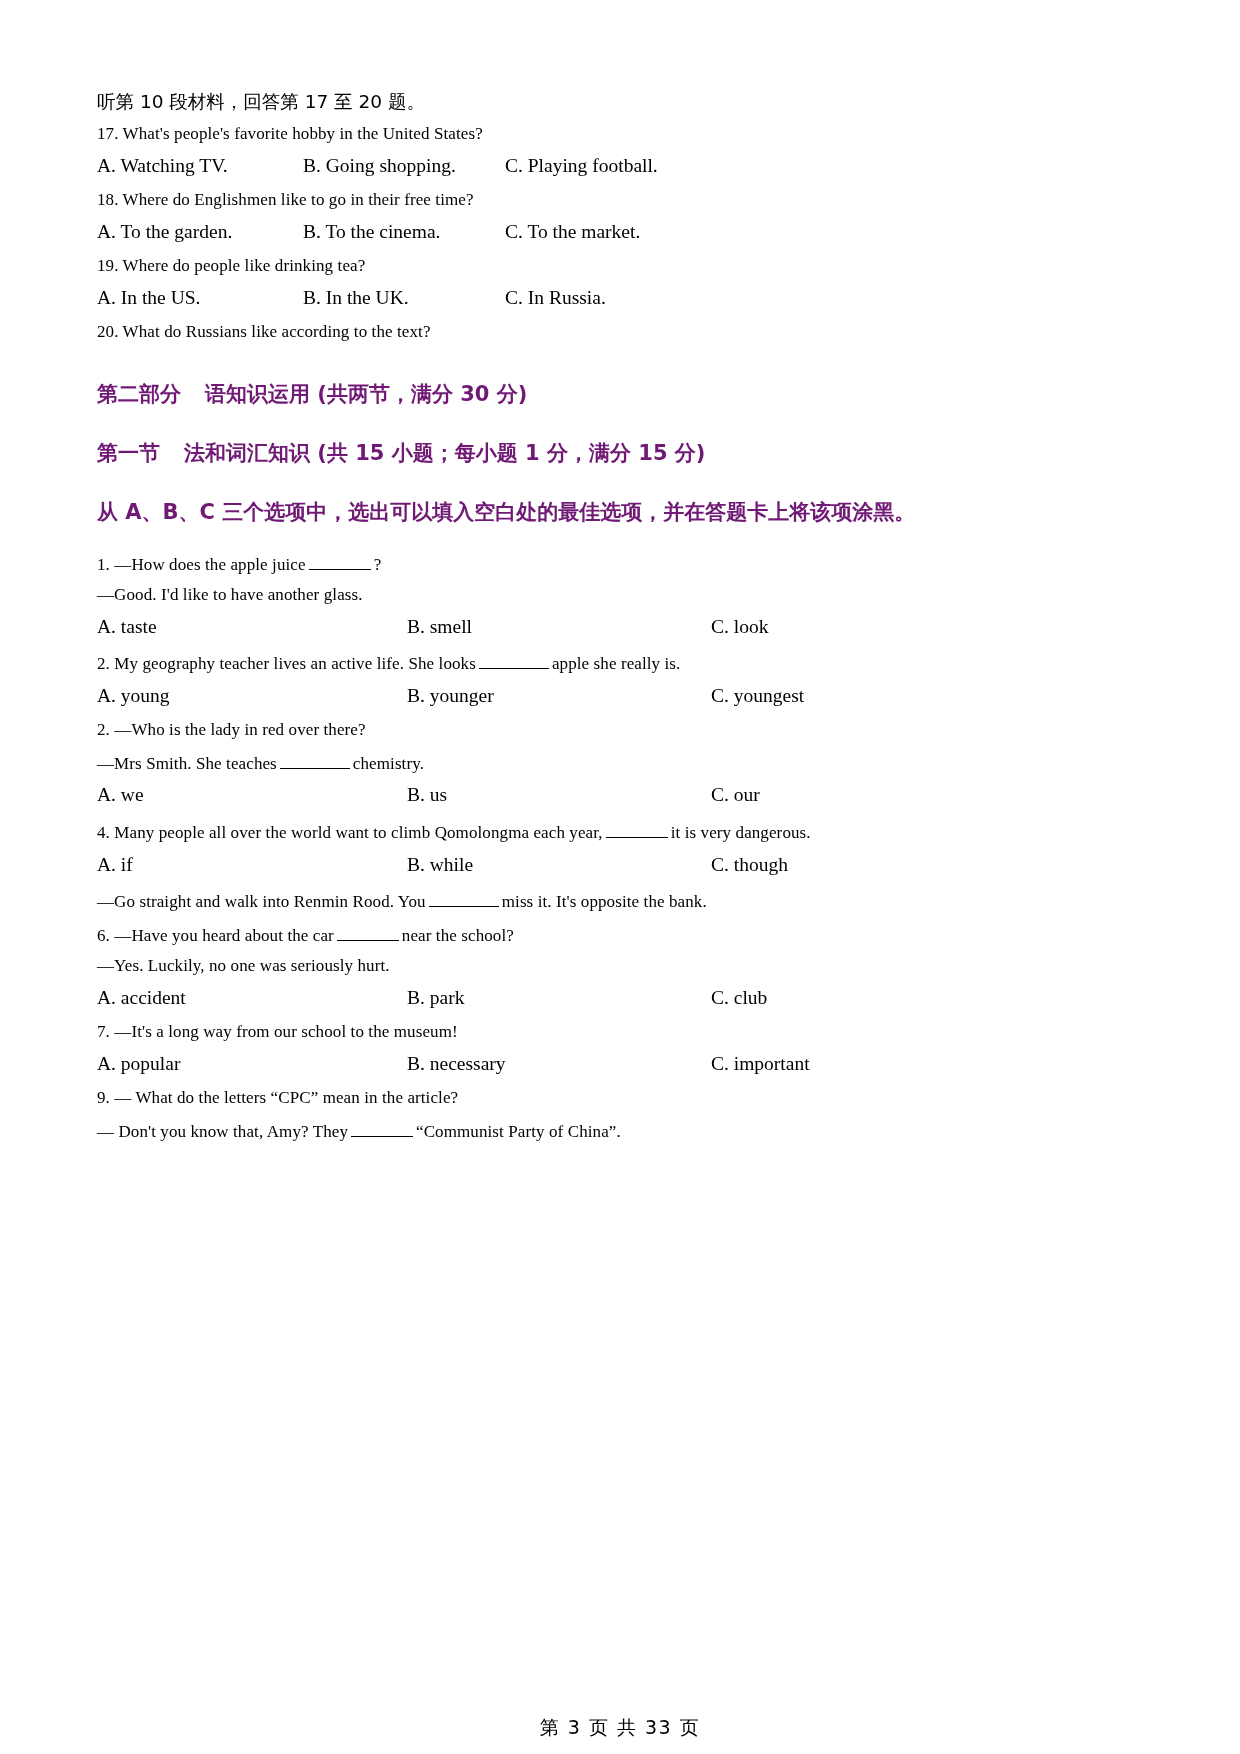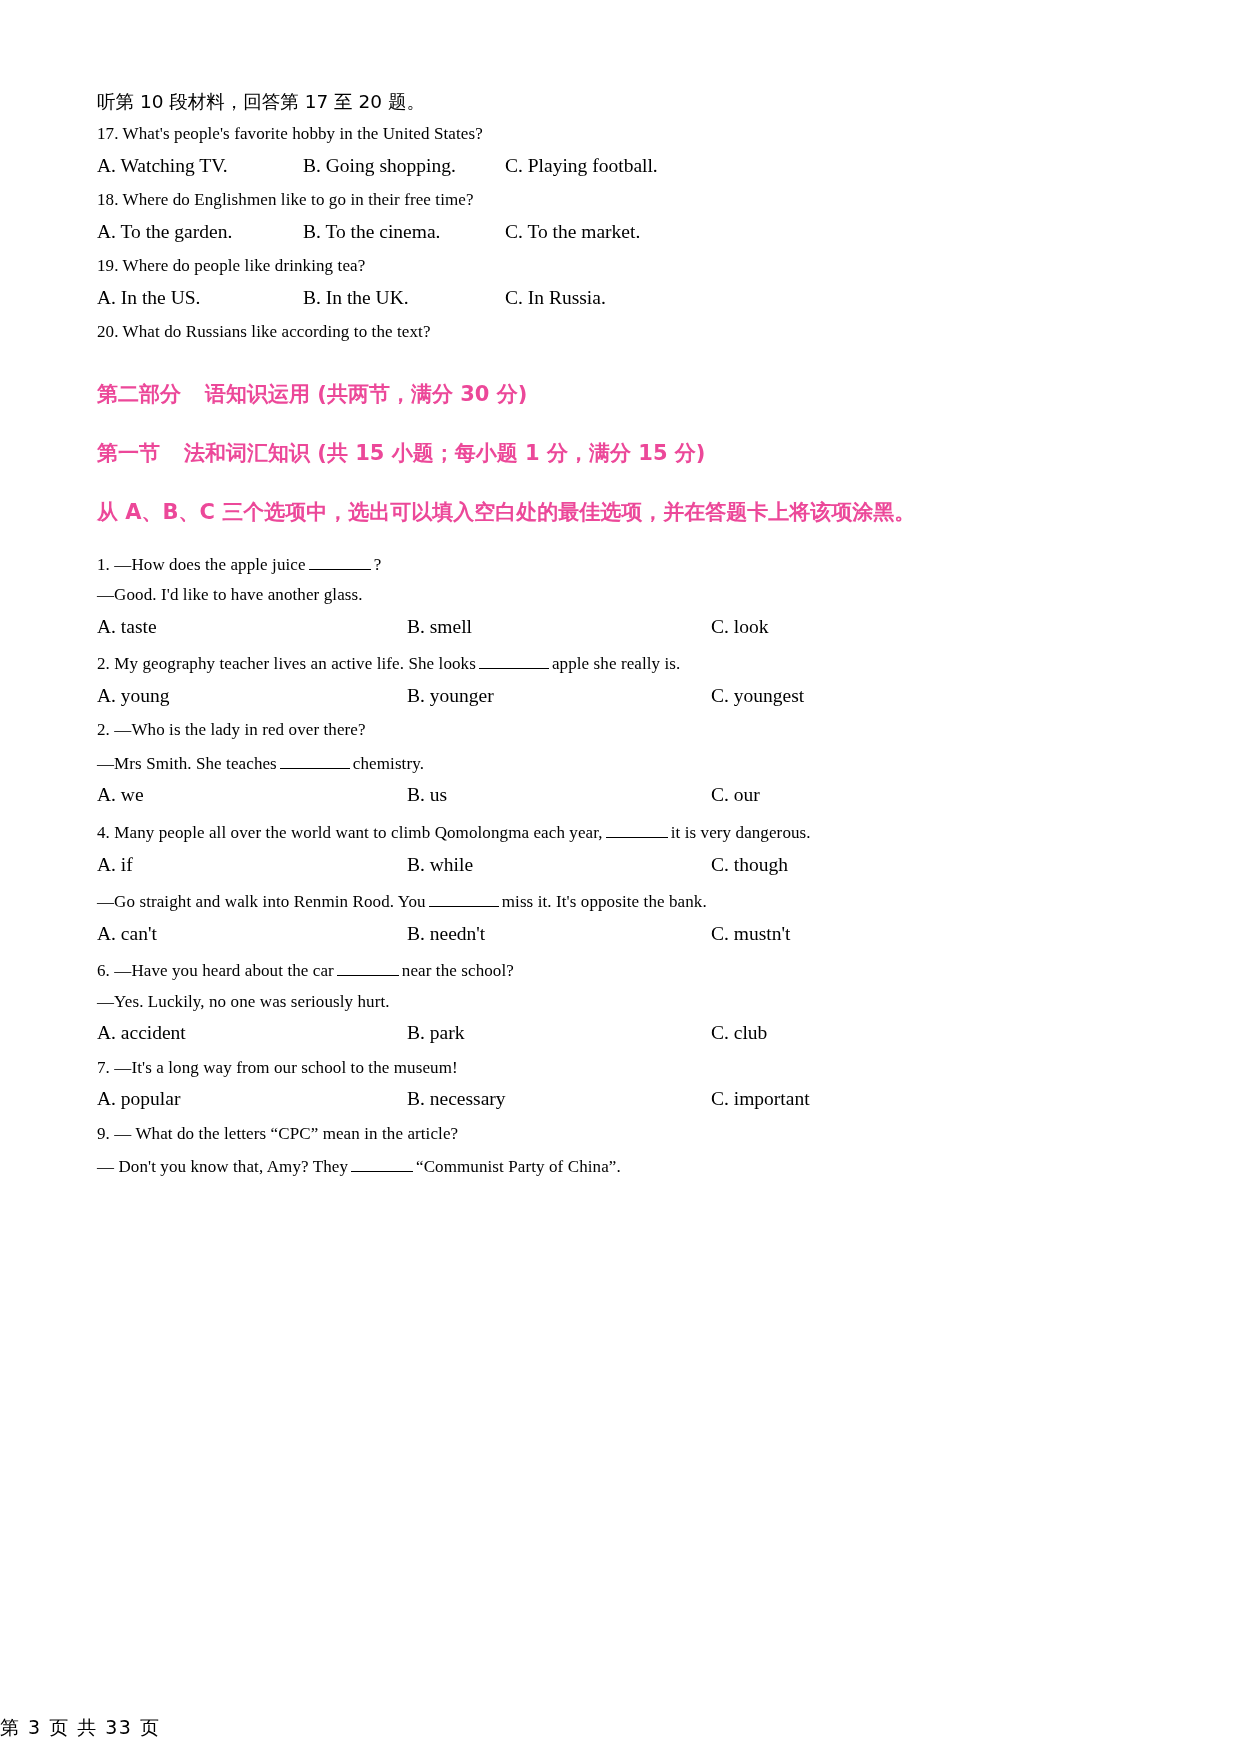--- a/index.html
+++ b/index.html
@@ -71,21 +71,21 @@
   .gram .opt-b { left: 310px; }
   .gram .opt-c { left: 614px; }
 
   
   .heading {
     font-family: "DejaVu Sans", "Liberation Sans", sans-serif;
     font-weight: bold;
     font-size: 21px;
     line-height: 1;
     white-space: nowrap;
-    color: #ec4899;
+    color: #701a75;
   }
   .sec-part  { margin: 0 0 0 0; }
   .blank-sm  { height: 30px; }
   .blank-md  { height: 38px; }
   .gap-sp { display: inline-block; width: 24px; }
 
   
   .blank {
     display: inline-block;
     border-bottom: 1.4px solid #000;
@@ -95,21 +95,21 @@
   }
   .blank-w1 { width: 62px; }
   .blank-w2 { width: 70px; }
 
   
   .footer {
     position: absolute;
     left: 0;
     right: 0;
     top: 1706px;
-    text-align: left;
+    text-align: center;
     font-family: "DejaVu Sans", "Liberation Sans", sans-serif;
     font-size: 19px;
     letter-spacing: 1.5px;
     color: #000;
   }
 </style>
 </head>
 <body>
 
 <div class="page">
@@ -192,25 +192,20 @@
     </div>
     <div class="opts gram">
       <span class="opt opt-a">A. if</span>
       <span class="opt opt-b">B. while</span>
       <span class="opt opt-c">C. though</span>
     </div>
 
     <div class="line">
       <span>—Go straight and walk into Renmin Rood. You</span><span class="blank blank-w2"></span><span>miss it. It's opposite the bank.</span>
     </div>
-    <div class="opts gram">
-      <span class="opt opt-a">A. can't</span>
-      <span class="opt opt-b">B. needn't</span>
-      <span class="opt opt-c">C. mustn't</span>
-    </div>
 
     <div class="line">
       <span>6. —Have you heard about the car</span><span class="blank blank-w1"></span><span>near the school?</span>
     </div>
     <div class="line">—Yes. Luckily, no one was seriously hurt.</div>
     <div class="opts gram">
       <span class="opt opt-a">A. accident</span>
       <span class="opt opt-b">B. park</span>
       <span class="opt opt-c">C. club</span>
     </div>

